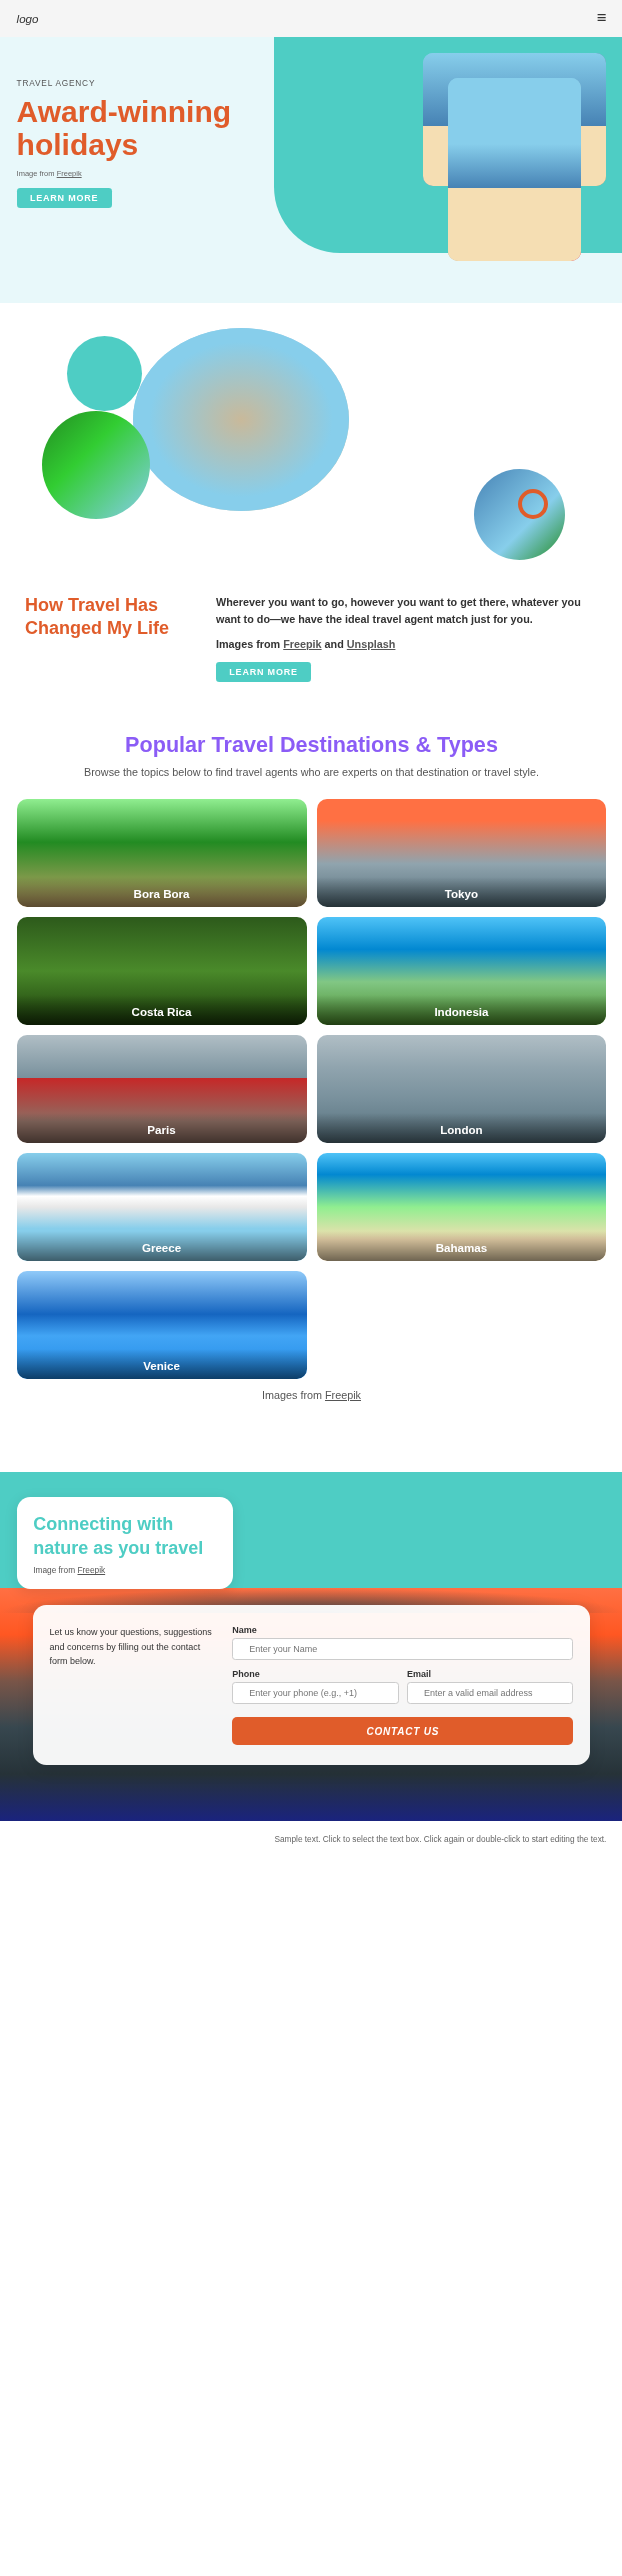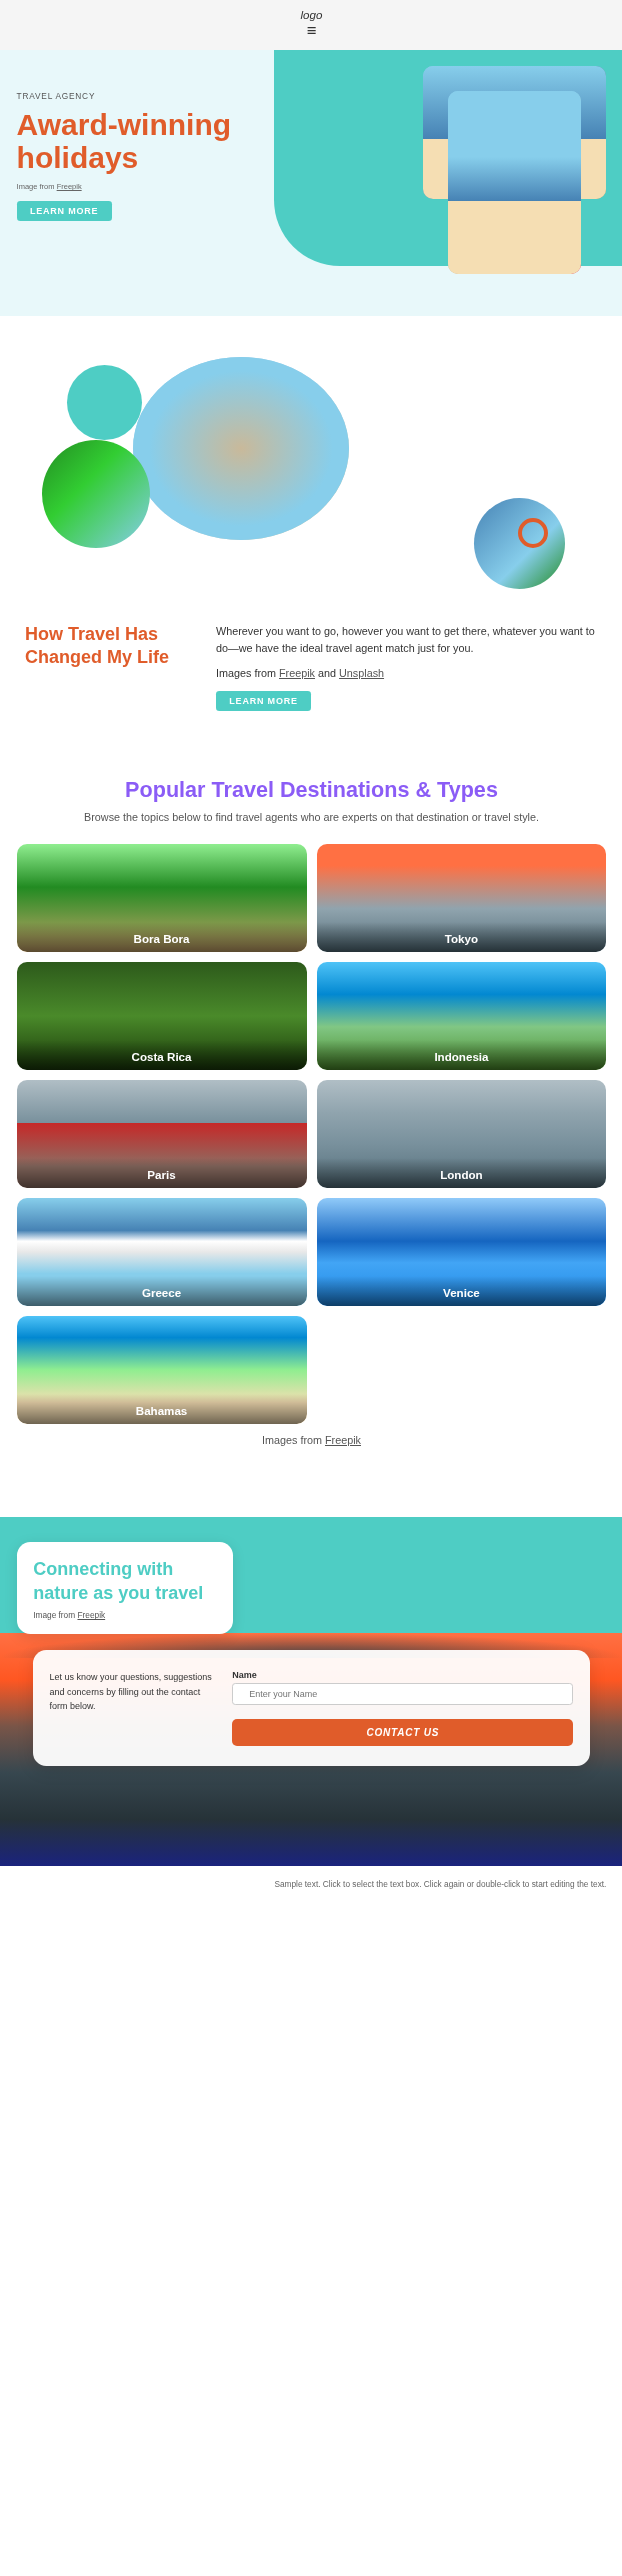--- a/index.html
+++ b/index.html
@@ -1,21 +1,21 @@
 <!DOCTYPE html>
 <html style="font-size:13.3px"><head>
   <meta charset="utf-8">
   <style>
     * { box-sizing: border-box; margin: 0; padding: 0; }
     body { font-family: Arial, sans-serif; background: #fff; width: 623px; overflow-x: hidden; }
 
     
     .header {
       display: flex; justify-content: space-between; align-items: center;
-      padding: 8.3px 16.6px; background: #f5f5f5; flex-direction: column;
+      padding: 8.3px 16.6px; background: #f5f5f5;
     }
     .logo { font-size: 11.6px; font-style: italic; color: #333; }
     .hamburger { font-size: 16.6px; color: #333; cursor: pointer; }
 
     
     .hero {
       position: relative; background: #e8f8fa; padding: 25px 16.6px 33px;
       overflow: hidden; min-height: 266px;
     }
     .hero-bg-teal {
@@ -68,21 +68,21 @@
     }
     .hero-image-credit a { color: #666; text-decoration: underline; }
     .btn-learn {
       display: inline-block; background: #4ecdc4; color: #fff;
       padding: 5px 13.3px; border-radius: 3.3px; font-size: 9px; font-weight: bold;
       letter-spacing: 0.8px; cursor: pointer; border: none; text-transform: uppercase;
     }
 
     
     .travel-changed {
-      padding: 33px 25px; background: #fff;
+      padding: 17px 25px; background: #fff;
     }
     .travel-images {
       display: flex; justify-content: center; align-items: center;
       gap: 0; position: relative; height: 249px; margin-bottom: 25px;
     }
     .tc-teal-circle {
       position: absolute; left: 42px; top: 16.6px;
       width: 75px; height: 75px; background: #4ecdc4; border-radius: 50%; z-index: 0;
     }
     .tc-orange-ring {
@@ -115,21 +115,21 @@
       display: flex; gap: 25px; align-items: flex-start;
     }
     .travel-text-left {
       flex: 0 0 166px;
     }
     .travel-text-left h2 {
       font-size: 18px; font-weight: 900; color: #e05c2a; line-height: 1.3;
     }
     .travel-text-right { flex: 1; }
     .travel-text-right p {
-      font-size: 10.8px; color: #333; font-weight: 400; line-height: 1.6; margin-bottom: 8.3px;
+      font-size: 10.8px; color: #333; font-weight: 700; line-height: 1.6; margin-bottom: 8.3px;
     }
     .travel-credit {
       font-size: 8.3px; color: #555; margin-bottom: 10px;
     }
     .travel-credit a { color: #555; text-decoration: underline; }
 
     
     .destinations {
       padding: 33px 16.6px; background: #fff; text-align: center;
     }
@@ -320,25 +320,25 @@
       </div>
       <div class="dest-card dest-paris">
         <div class="dest-card-overlay"><span class="dest-card-label">Paris</span></div>
       </div>
       <div class="dest-card dest-london">
         <div class="dest-card-overlay"><span class="dest-card-label">London</span></div>
       </div>
       <div class="dest-card dest-greece">
         <div class="dest-card-overlay"><span class="dest-card-label">Greece</span></div>
       </div>
+      <div class="dest-card dest-bahamas">
+        <div class="dest-card-overlay"><span class="dest-card-label">Bahamas</span></div>
+      </div>
       <div class="dest-card dest-venice">
         <div class="dest-card-overlay"><span class="dest-card-label">Venice</span></div>
-      </div>
-      <div class="dest-card dest-bahamas">
-        <div class="dest-card-overlay"><span class="dest-card-label">Bahamas</span></div>
       </div>
     </div>
   <p class="dest-credit">
     <span>Images from</span>
     <a>Freepik</a>
   </p>
 </section>
 
 <section class="nature-section">
   <div class="nature-card">
@@ -354,20 +354,30 @@
   <div class="nature-bg-img"></div>
 
   <div class="contact-section">
     <div class="contact-top">
       <div class="contact-left">
         <p>Let us know your questions, suggestions and concerns by filling out the contact form below.</p>
       </div>
       <div class="contact-right">
         <label class="form-label">Name</label>
         <input type="text" placeholder="Enter your Name" style="">
+        <div class="contact-row">
+          <div>
+            <label class="form-label">Phone</label>
+            <input type="text" placeholder="Enter your phone (e.g., +1)" style="">
+          </div>
+          <div>
+            <label class="form-label">Email</label>
+            <input type="email" placeholder="Enter a valid email address" style="">
+          </div>
+        </div>
         <button class="btn-contact">CONTACT US</button>
       </div>
     </div>
   </div>
 </section>
 
 <footer class="footer">
   <p class="footer-text">Sample text. Click to select the text box. Click again or double-click to start editing the text.</p>
 </footer>
 

